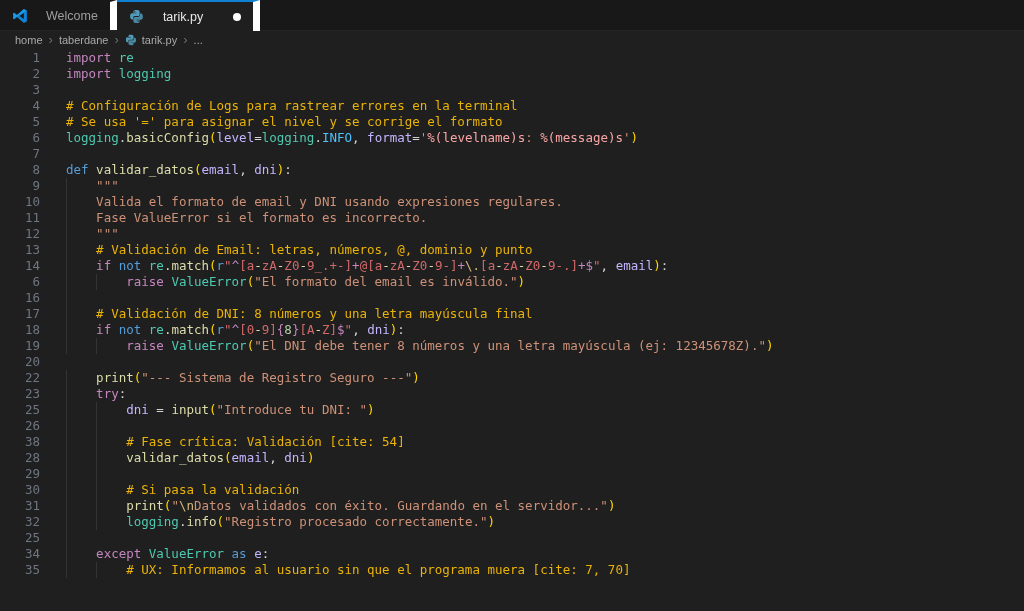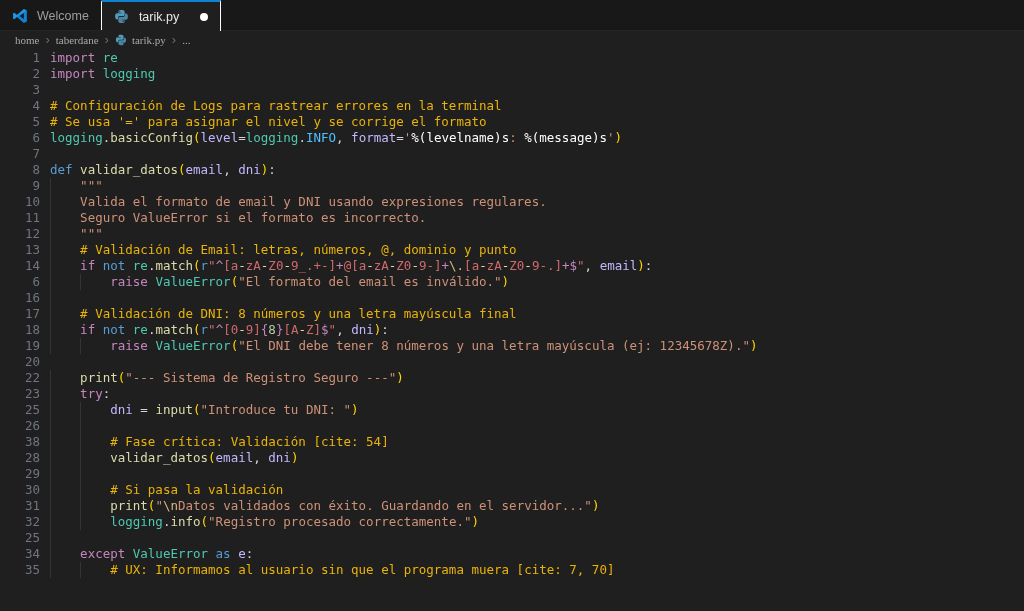--- a/index.html
+++ b/index.html
@@ -10,63 +10,63 @@
     -webkit-font-smoothing:antialiased;
   }
   .window{width:1024px;height:611px;display:flex;flex-direction:column;}
 
   
   .tabbar{
     height:31px;flex:none;background:#181818;display:flex;align-items:stretch;
     border-bottom:1px solid #232323;box-sizing:border-box;
   }
   .tab{
-    display:flex;align-items:center;gap:9px;padding:13px 12px;
+    display:flex;align-items:center;gap:18px;padding:13px 12px;
     font-size:12.5px;cursor:pointer;position:relative;box-sizing:border-box;
-    border-right:1px solid #ffffff;
+    border-right:7px solid #ffffff;
   }
   .tab.inactive{background:#181818;color:#9d9d9d;border-top:2px solid transparent;}
   .tab.active{background:#1f1f1f;color:#e7e7e7;border-top:2px solid #0f82d4;margin-bottom:-1px;}
   .tab .ticon{width:16px;height:16px;flex:none;display:flex;align-items:center;}
   .dot{width:8px;height:8px;border-radius:50%;background:#ffffff;margin-left:12px;flex:none;}
   .tabfill{flex:1;background:#181818;}
 
   
   .breadcrumb{
     height:17px;flex:none;background:#1f1f1f;display:flex;align-items:center;
     padding-left:15px;font-size:11px;color:#a9a9a9;gap:5px;
   }
-  .crumb{cursor:pointer;font-family:Liberation Serif, serif;}
+  .crumb{cursor:pointer;}
   .chev{color:#6c6c6c;font-size:13px;line-height:11px;padding:0 1px;}
   .chev::after{content:"›";}
   .bicon{width:12px;height:12px;display:flex;align-items:center;}
 
   
   .editor{flex:1;background:#1f1f1f;padding-top:2px;overflow:hidden;}
   .row{display:flex;height:16px;}
   .gutter{
     width:40px;flex:none;text-align:right;color:#6e7681;
     font:12.5px/16px "DejaVu Sans Mono",monospace;cursor:pointer;
   }
   .codeline{
-    position:relative;margin-left:10px;flex:1;white-space:pre;
+    position:relative;margin-left:26px;flex:1;white-space:pre;
     font:12.5px/16px "DejaVu Sans Mono",monospace;color:#d4d4d4;cursor:text;
   }
   .guide{position:absolute;top:0;bottom:0;width:1px;background:#343434;}
 </style>
 <style>.tk-pln{color:#d4d4d4}
 .tk-kwc{color:#c586c0}
 .tk-kw{color:#569cd6}
 .tk-cls{color:#4ec9b0}
 .tk-fn{color:#dcdcaa}
 .tk-var{color:#c4b5fd}
 .tk-cst{color:#4fc1ff}
 .tk-str{color:#ce9178}
 .tk-esc{color:#d7ba7d}
-.tk-fmt{color:#ffffff}
+.tk-fmt{color:#fca5a5}
 .tk-com{color:#eab308}
 .tk-rgx{color:#d16969}
 .tk-rga{color:#c586c0}
 .tk-rgd{color:#dcdcaa}
 .tk-num{color:#b5cea8}
 .tk-br1{color:#ffd700}</style></head>
 <body>
 
 <div class="window">
 
@@ -145,21 +145,21 @@
       <div class="row">
         <div class="gutter">9</div>
         <div class="codeline"><i class="guide" style="left: 0ch;"></i><span>    <span class="tk-str">"""</span></span></div>
       </div>
       <div class="row">
         <div class="gutter">10</div>
         <div class="codeline"><i class="guide" style="left: 0ch;"></i><span>    <span class="tk-str">Valida el formato de email y DNI usando expresiones regulares.</span></span></div>
       </div>
       <div class="row">
         <div class="gutter">11</div>
-        <div class="codeline"><i class="guide" style="left: 0ch;"></i><span>    <span class="tk-str">Seguro ValueError si el formato es incorrecto.</span></span></div>
+        <div class="codeline"><i class="guide" style="left: 0ch;"></i><span>    <span class="tk-str">Fase ValueError si el formato es incorrecto.</span></span></div>
       </div>
       <div class="row">
         <div class="gutter">12</div>
         <div class="codeline"><i class="guide" style="left: 0ch;"></i><span>    <span class="tk-str">"""</span></span></div>
       </div>
       <div class="row">
         <div class="gutter">13</div>
         <div class="codeline"><i class="guide" style="left: 0ch;"></i><span>    <span class="tk-com"># Validación de Email: letras, números, @, dominio y punto</span></span></div>
       </div>
       <div class="row">

